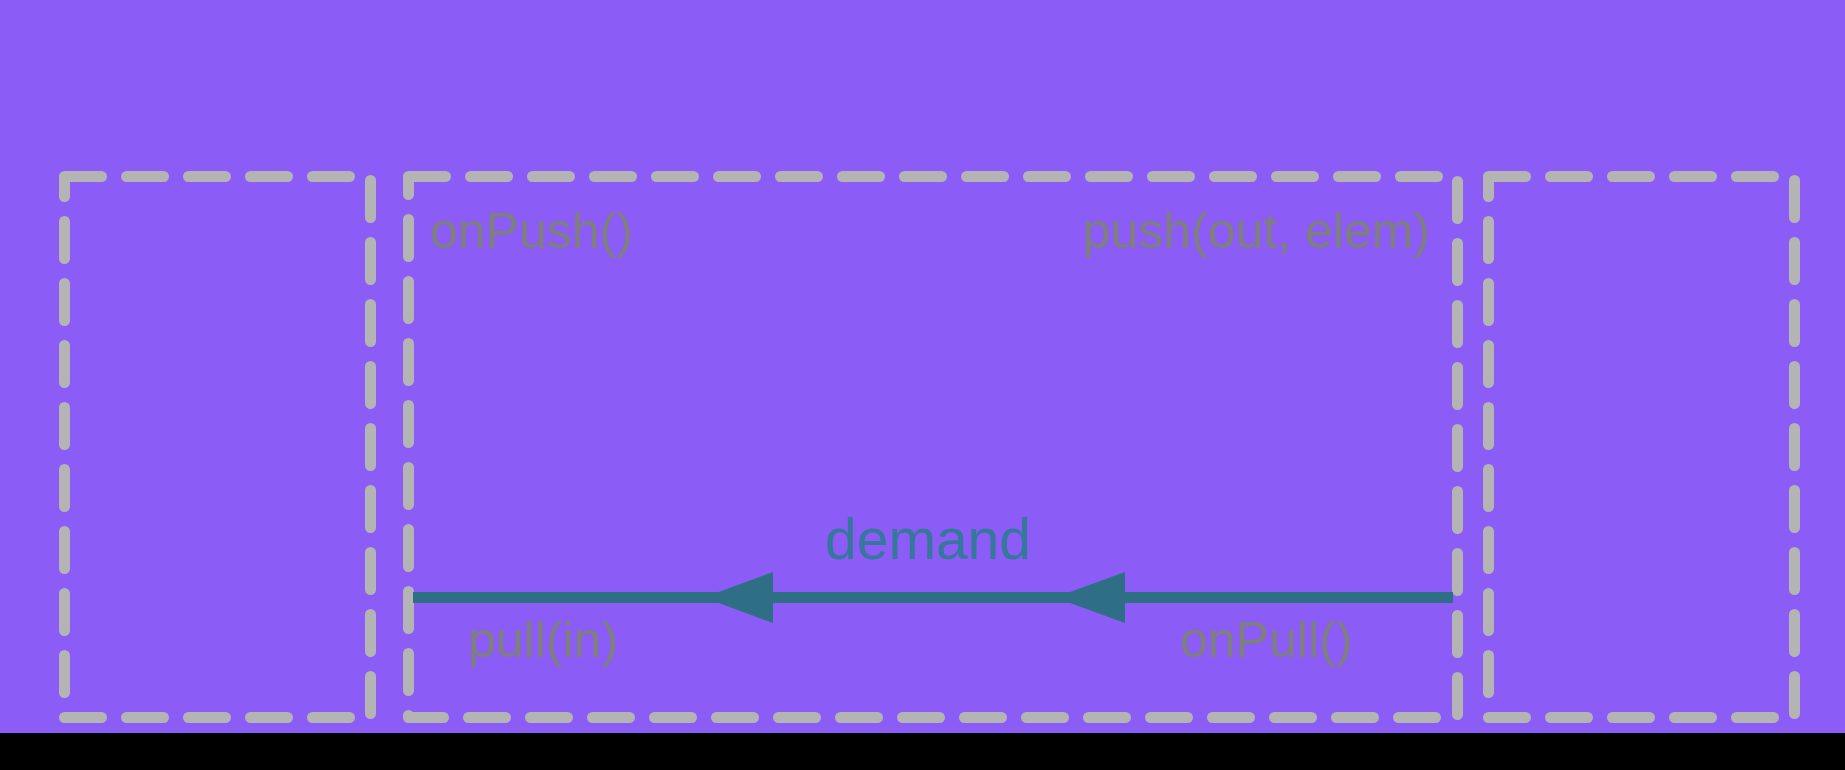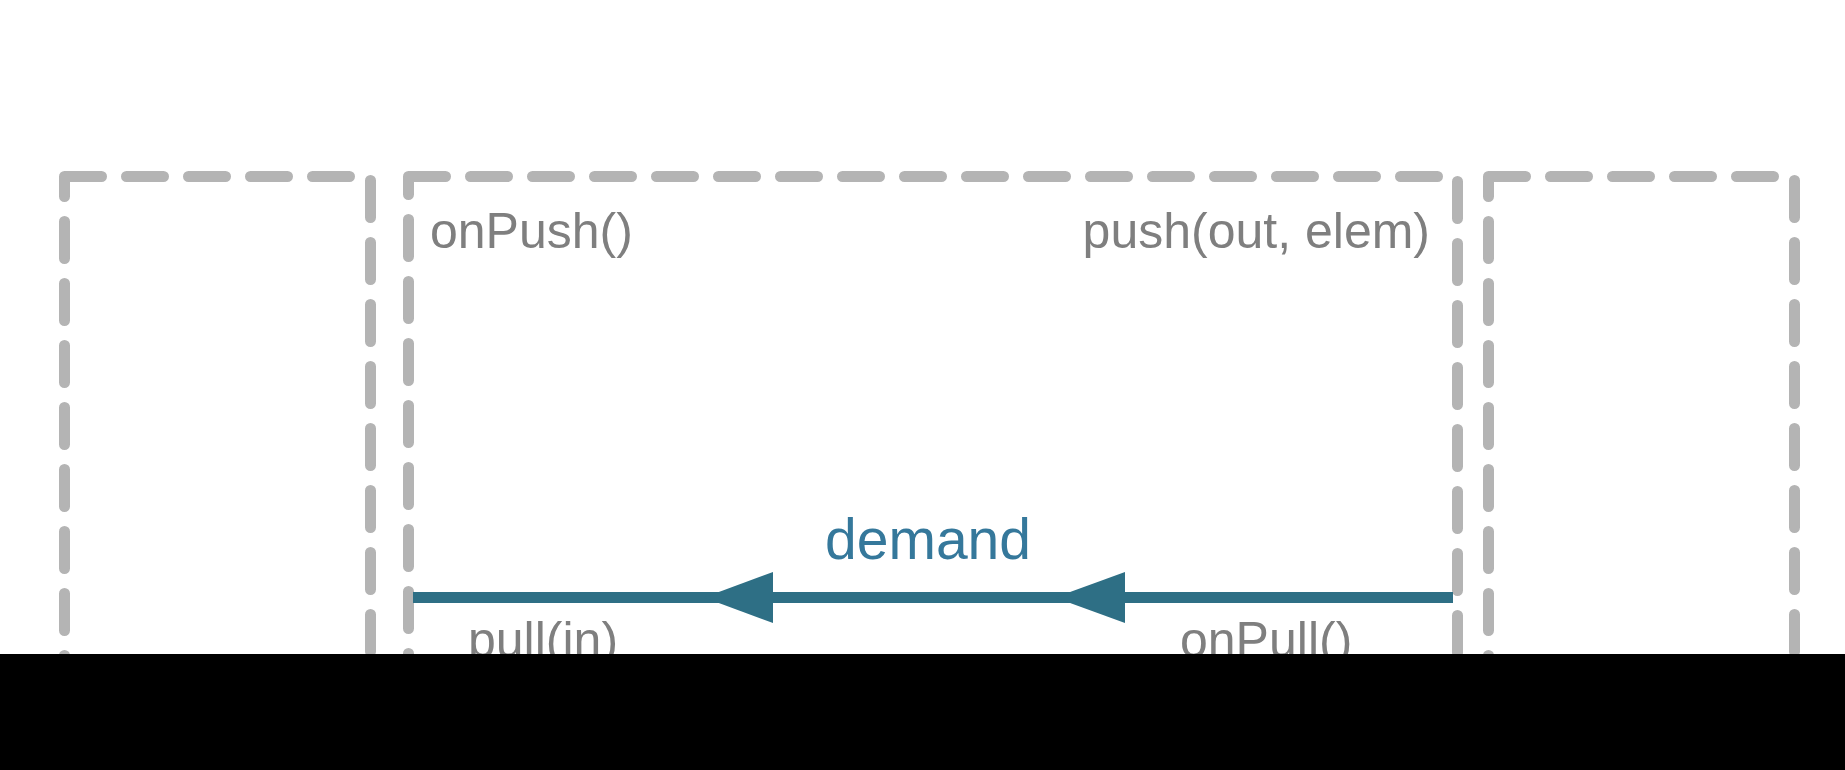--- a/index.html
+++ b/index.html
@@ -3,22 +3,22 @@
 <meta charset="utf-8">
 <style>
   html, body {
     margin: 0;
     padding: 0;
     background: #000000;
   }
   .canvas {
     position: relative;
     width: 1845px;
-    height: 654px;
-    background: #ffffff;
+    height: 733px;
+    background: #8b5cf6;
     overflow: hidden;
     font-family: "Liberation Sans", sans-serif;
   }
   svg.diagram {
     display: block;
     width: 1845px;
     height: 770px;
   }
   .handler-label {
     font-family: "Liberation Sans", sans-serif;

